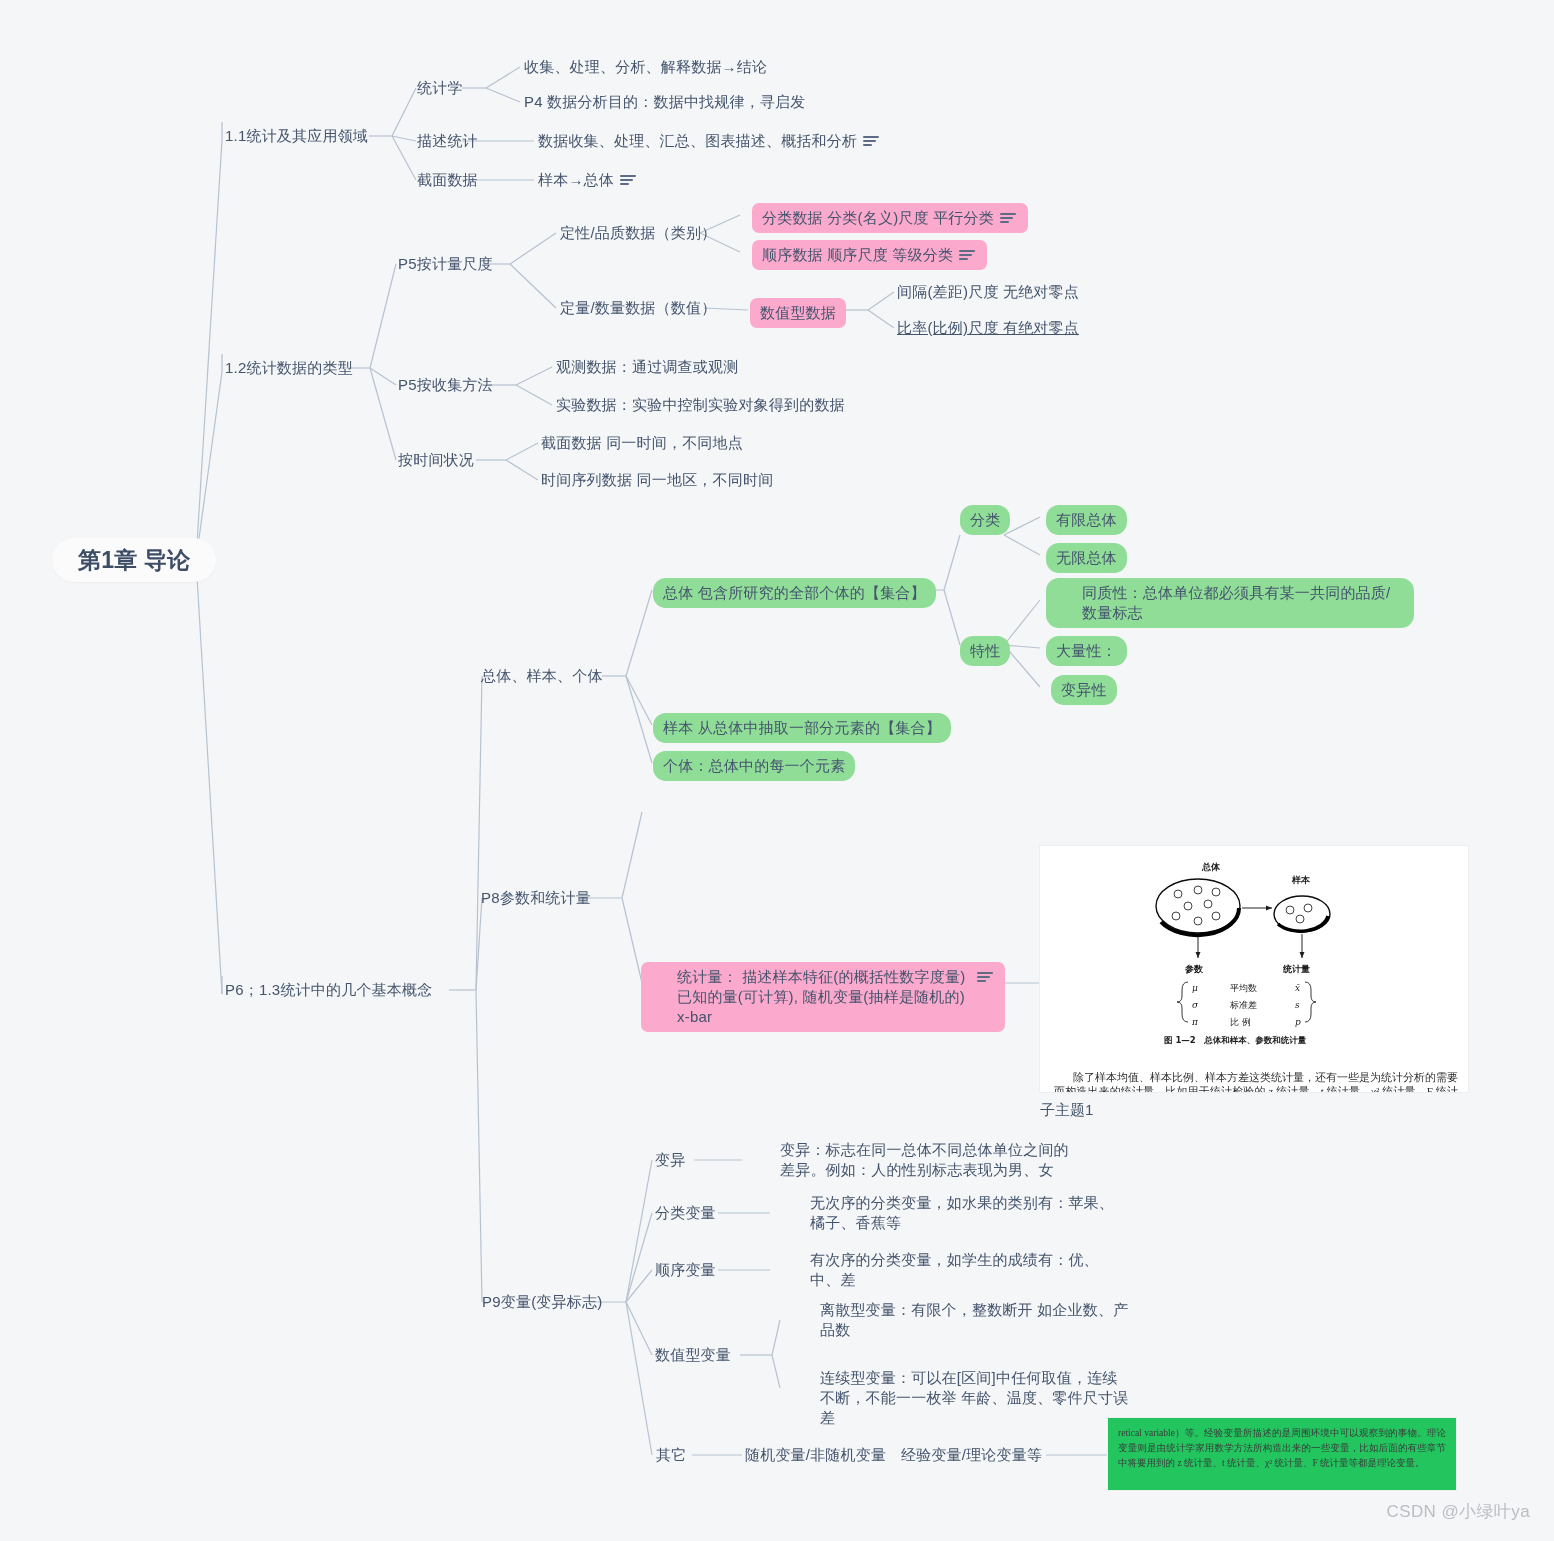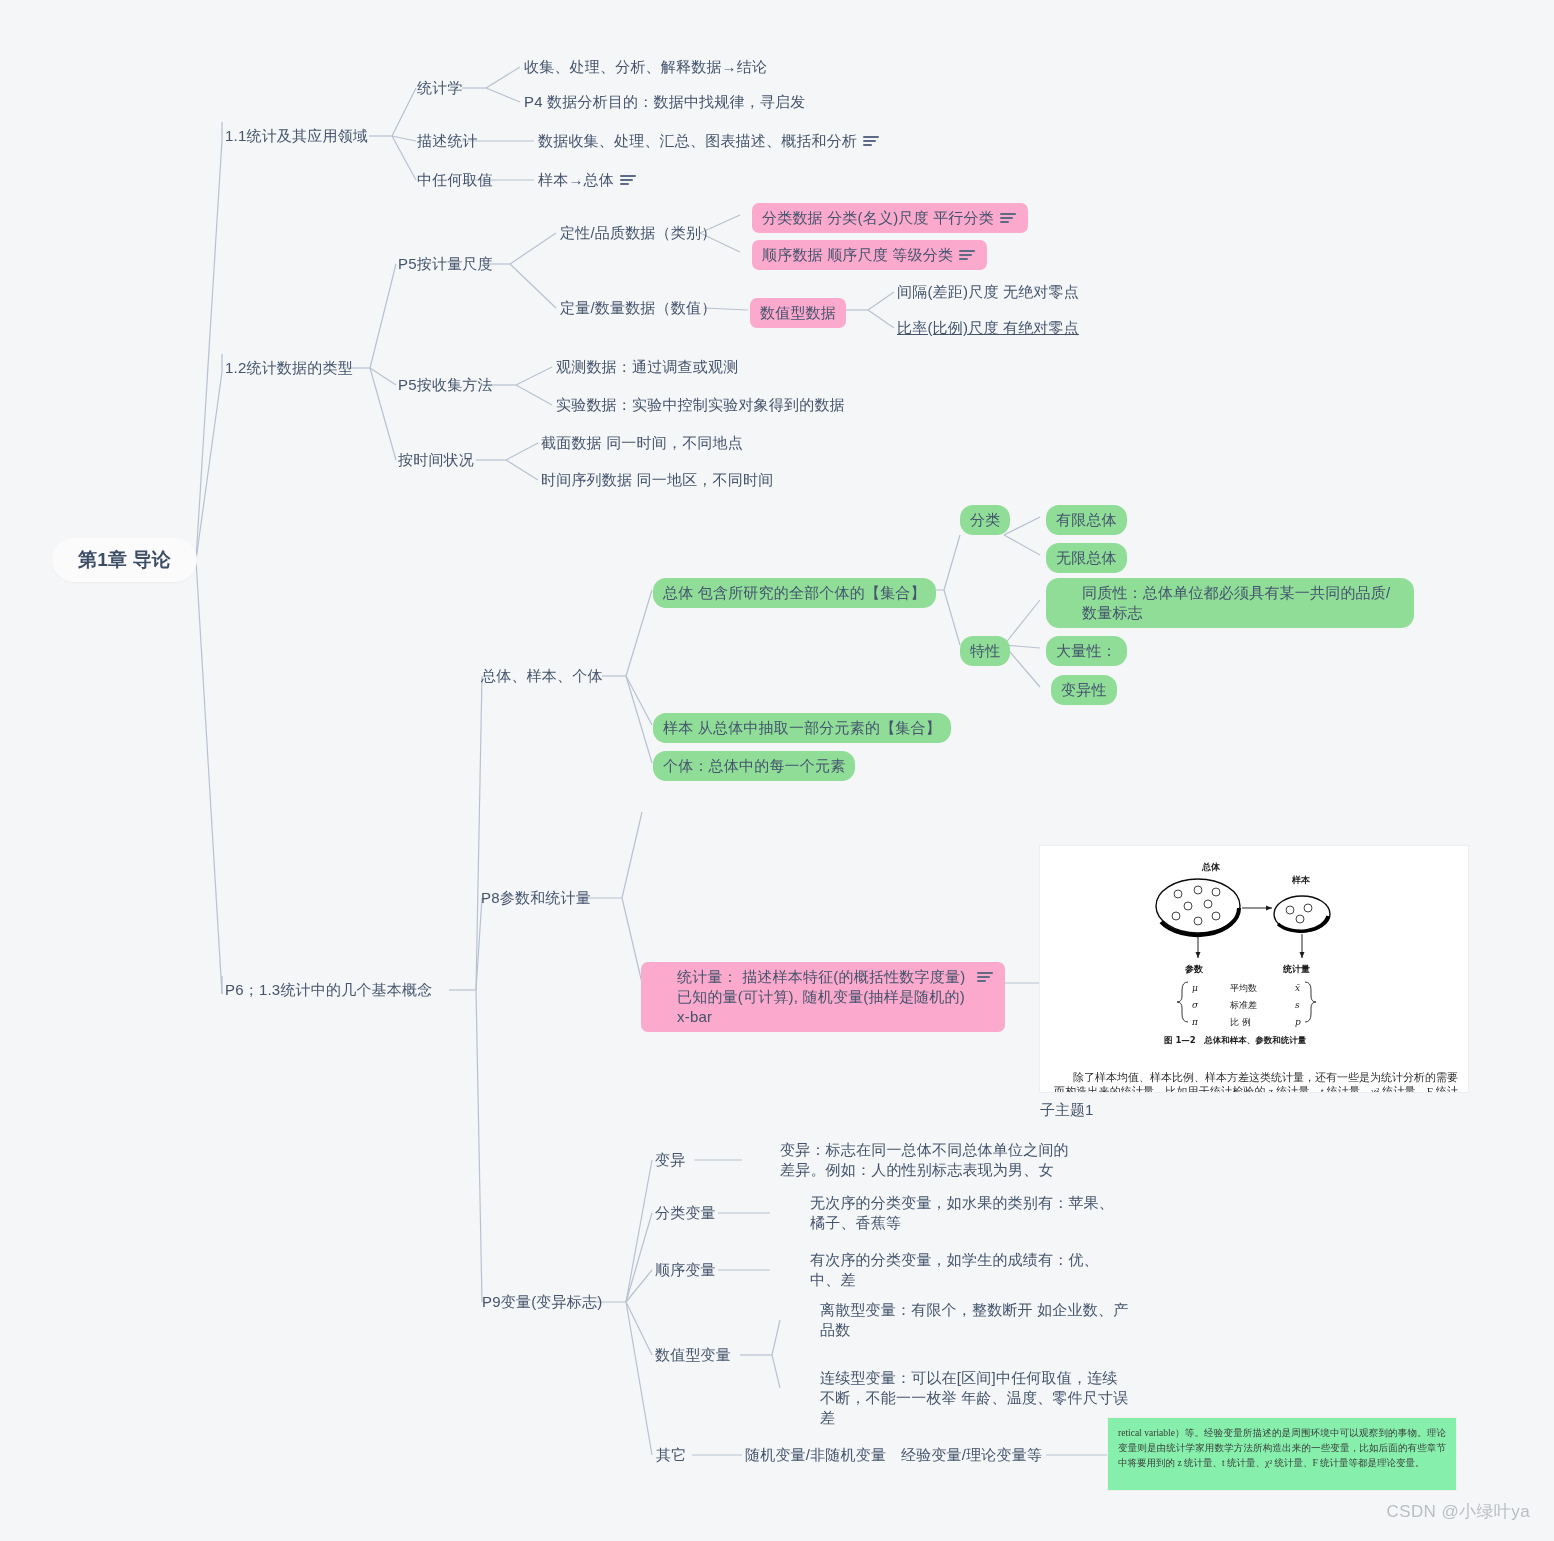--- a/index.html
+++ b/index.html
@@ -20,21 +20,21 @@
     line-height:20px;
     white-space:pre;
     letter-spacing:.2px;
   }
 
   
   .root{
     background:#fbfbfc;
     border-radius:22px;
     padding:12px 26px;
-    font-size:19px;
+    font-size:23px;
     font-weight:bold;
     color:#3d4d66;
     box-shadow:0 1px 2px rgba(0,0,0,.04);
     white-space:nowrap;
   }
 
   .plain{ background:transparent; }
 
   .pink{
     background:#fba9cc;
@@ -85,21 +85,21 @@
   .watermark{
     position:absolute;
     right:24px;bottom:18px;
     color:#b9bdc4;
     font-size:17px;
     letter-spacing:.4px;
   }
 
   .textimg{
     position:absolute;
-    background:#86efac;
+    background:#22c55e;
     box-shadow:0 0 0 1px #efefef;
     overflow:hidden;
     padding:8px 10px;
     box-sizing:border-box;
   }
   .textimg p{
     margin:0;
     font-family:"Liberation Serif","DejaVu Serif",serif;
     font-size:9.5px;
     line-height:15px;
@@ -206,21 +206,21 @@
 
   <div class="node plain" style="left:225px;top:126px;">1.1统计及其应用领域</div>
   <div class="node plain" style="left:417px;top:78px;">统计学</div>
   <div class="node plain" style="left:524px;top:57px;">收集、处理、分析、解释数据→结论</div>
   <div class="node plain" style="left:524px;top:92px;">P4 数据分析目的：数据中找规律，寻启发</div>
   <div class="node plain" style="left:417px;top:131px;">描述统计</div>
   <div class="node plain row" style="left:538px;top:131px;">
     <span>数据收集、处理、汇总、图表描述、概括和分析</span>
     <span class="noteicon"><i></i><i></i><i></i></span>
   </div>
-  <div class="node plain" style="left:417px;top:170px;">中任何取值</div>
+  <div class="node plain" style="left:417px;top:170px;">截面数据</div>
   <div class="node plain row" style="left:538px;top:170px;">
     <span>样本→总体</span>
     <span class="noteicon"><i></i><i></i><i></i></span>
   </div>
 
   <div class="node plain" style="left:225px;top:358px;">1.2统计数据的类型</div>
 
   <div class="node plain" style="left:398px;top:254px;">P5按计量尺度</div>
   <div class="node plain" style="left:560px;top:223px;">定性/品质数据（类别）</div>
   <div class="node pink row" style="left:752px;top:203px;">

